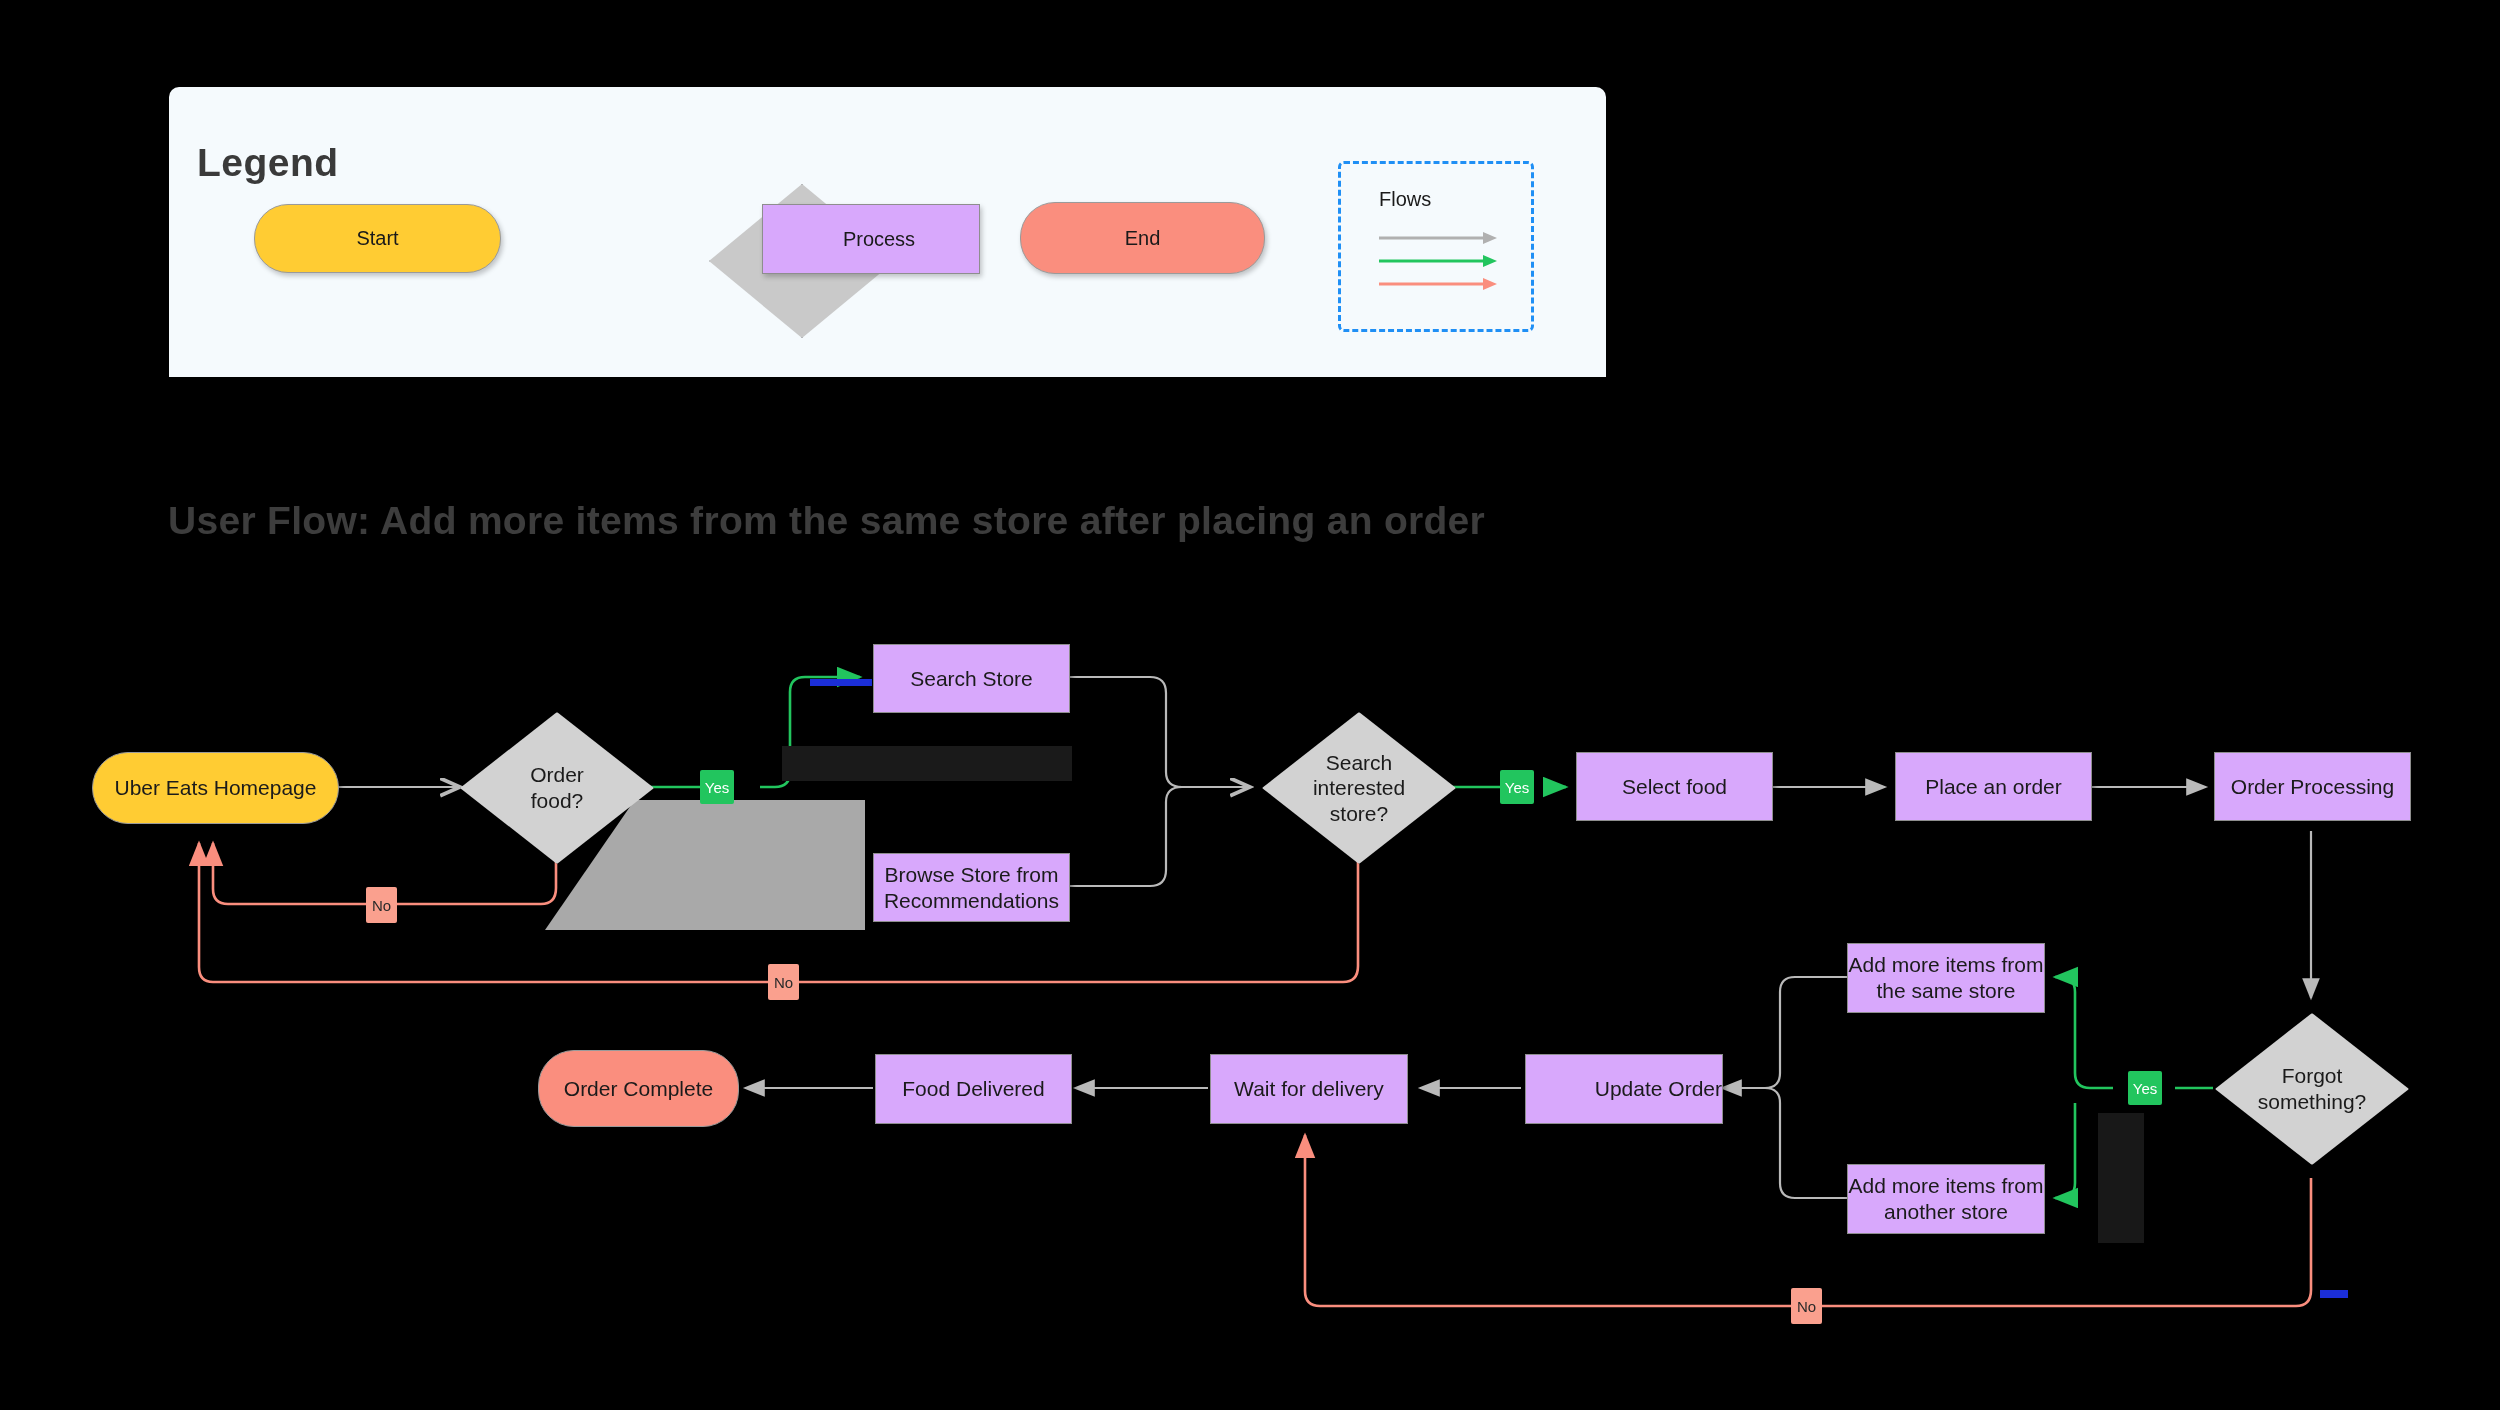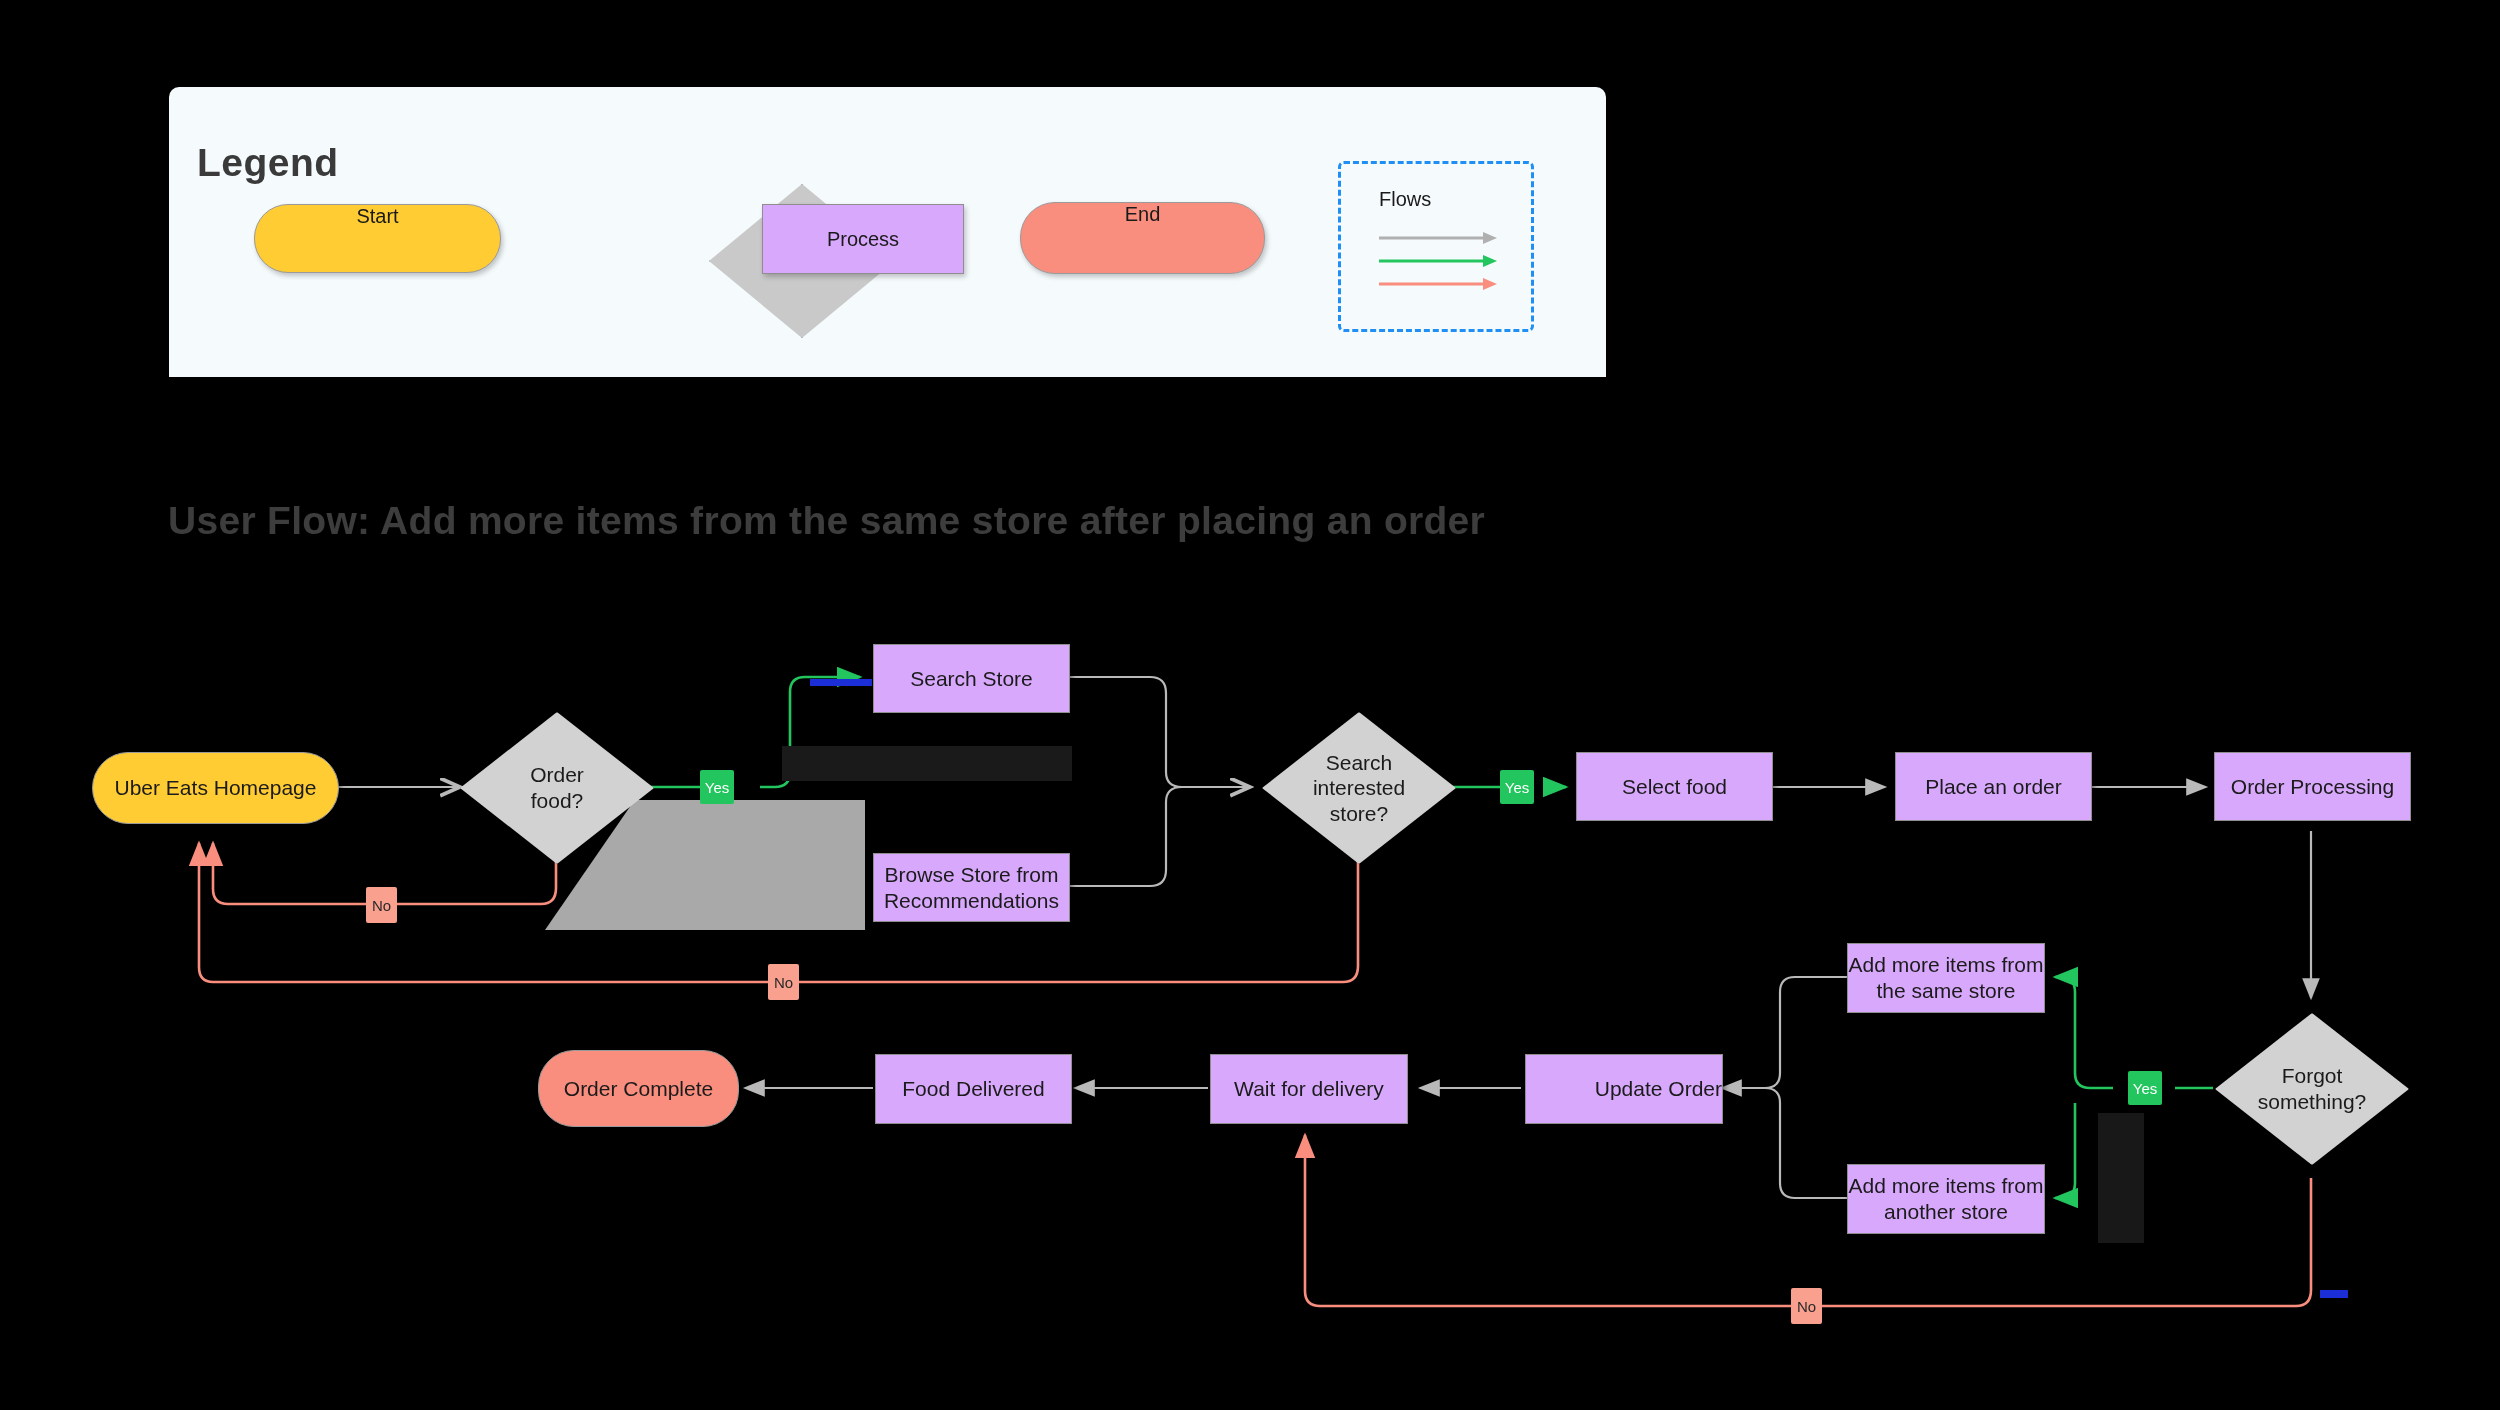--- a/index.html
+++ b/index.html
@@ -3,31 +3,31 @@
 <meta charset="utf-8">
 <style>
   html,body{margin:0;padding:0;background:#000;}
   body{width:2500px;height:1410px;position:relative;overflow:hidden;
        font-family:"Liberation Sans","DejaVu Sans",sans-serif;}
 
   
   #legend-panel{position:absolute;left:169px;top:87px;width:1437px;height:290px;
     background:#f5fafd;border-radius:10px 10px 0 0;box-shadow:0 2px 6px rgba(0,0,0,.35);}
   #legend-title{position:absolute;left:28px;top:22px;font-size:39px;font-weight:bold;color:#3a3a3a;letter-spacing:.5px;margin-top:32px;}
-  .lg-shape{position:absolute;display:flex;align-items:flex-start;justify-content:center;
+  .lg-shape{position:absolute;display:flex;align-items:center;justify-content:center;
     color:#1a1a1a;font-size:20px;box-shadow:2px 3px 5px rgba(0,0,0,.22);}
   #lg-start{left:85px;top:117px;width:245px;height:67px;background:#FFCC33;border:1.6px solid #9a9a9a;border-radius:34px;}
   #lg-decision-wrap{position:absolute;left:540px;top:97px;width:184px;height:152px;}
   #lg-decision{position:absolute;left:0;top:0;width:184px;height:152px;background:#c9c9c9;
     border:1.6px solid #8e8e8e;clip-path:polygon(50% 0,100% 50%,50% 100%,0 50%);
     display:flex;align-items:center;justify-content:center;color:#1a1a1a;font-size:20px;
     filter:drop-shadow(2px 3px 4px rgba(0,0,0,.22));}
   #lg-process-box{position:absolute;left:593px;top:117px;width:200px;height:68px;background:#D8A8FC;
     border:1.6px solid #8e8e8e;display:flex;align-items:center;justify-content:center;
-    color:#1a1a1a;font-size:20px;box-shadow:2px 3px 5px rgba(0,0,0,.22);}
+    color:#1a1a1a;font-size:20px;box-shadow:2px 3px 5px rgba(0,0,0,.22);padding-left:16px;}
   #lg-end{left:851px;top:115px;width:243px;height:70px;background:#FA8E7E;border:1.6px solid #9a9a9a;border-radius:35px;}
 
   #lg-flows{position:absolute;left:1169px;top:74px;width:190px;height:165px;
     border:3px dashed #1f8ff5;border-radius:6px;}
   #lg-flows-title{position:absolute;left:38px;top:24px;font-size:20px;color:#1a1a1a;}
   .flowline{position:absolute;left:38px;width:118px;height:12px;}
   .flowline svg{display:block;}
 
   
   #diagram-title{position:absolute;left:168px;top:499px;font-size:39px;font-weight:bold;

